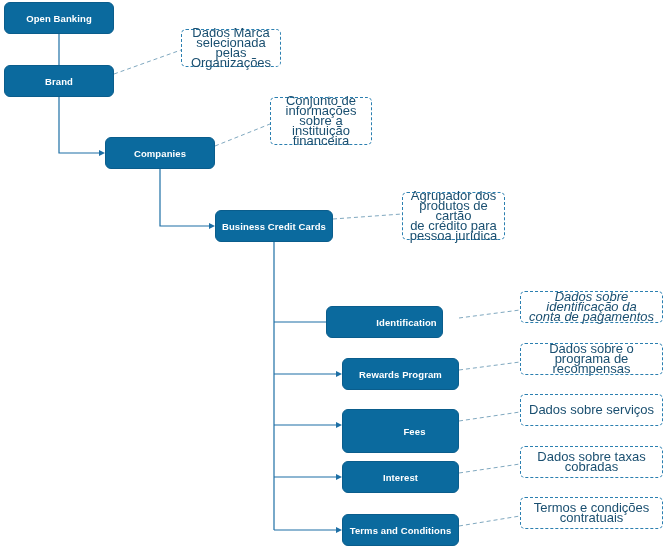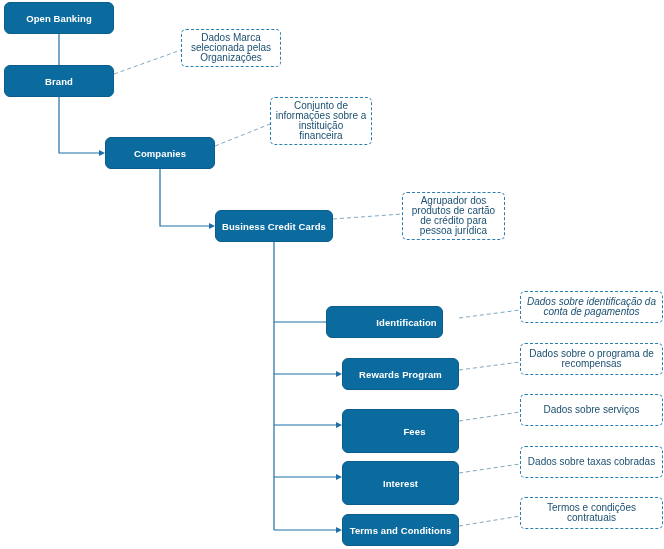--- a/index.html
+++ b/index.html
@@ -25,21 +25,21 @@
     text-align:right;
     box-sizing:border-box;
     letter-spacing:0.1px;
   }
   .note{
     position:absolute;
     background:#ffffff;
     border:1px dashed #2b7fb0;
     border-radius:5px;
     color:#1a4f70;
-    font-size:10px;
+    font-size:13px;
     line-height:10px;
     display:flex;
     align-items:center;
     justify-content:center;
     text-align:center;
     box-sizing:border-box;
     padding:2px 3px;
     white-space:pre-line;
   }
   svg{position:absolute;left:0;top:0;width:664px;height:549px;overflow:visible;}
@@ -98,21 +98,21 @@
     </div>
   <div class="node" style="left:326px;top:306px;width:117px;height:32px;padding-left:44px;">
       <span>Identification</span>
     </div>
   <div class="node" style="left:342px;top:358px;width:117px;height:32px;">
       <span>Rewards Program</span>
     </div>
   <div class="node" style="left:342px;top:409px;width:117px;height:44px;padding-left:28px;">
       <span>Fees</span>
     </div>
-  <div class="node" style="left:342px;top:461px;width:117px;height:44px;">
+  <div class="node" style="left:342px;top:461px;width:117px;height:32px;">
       <span>Interest</span>
     </div>
   <div class="node" style="left:342px;top:514px;width:117px;height:32px;">
       <span>Terms and Conditions</span>
     </div>
 
   <div class="note" style="left:181px;top:29px;width:100px;height:38px;">Dados Marca
 selecionada pelas
 Organizações</div>
   <div class="note" style="left:270px;top:97px;width:102px;height:48px;">Conjunto de

